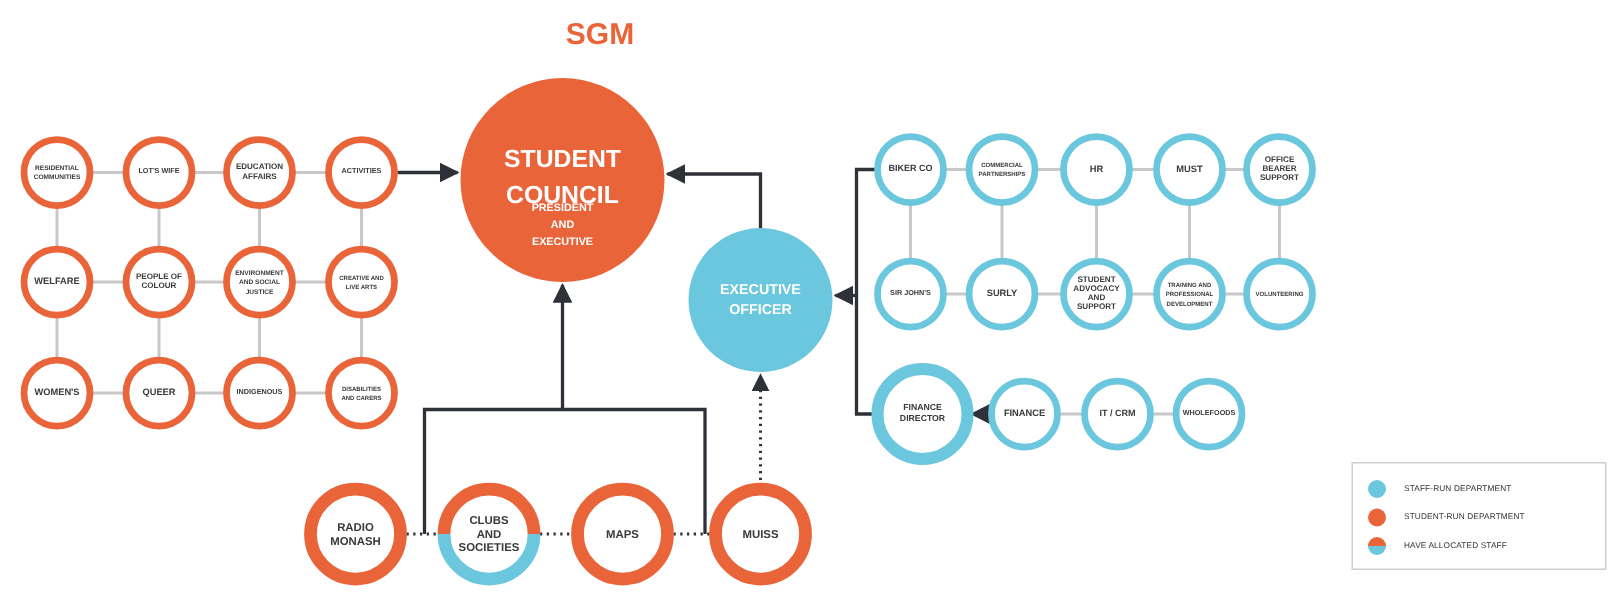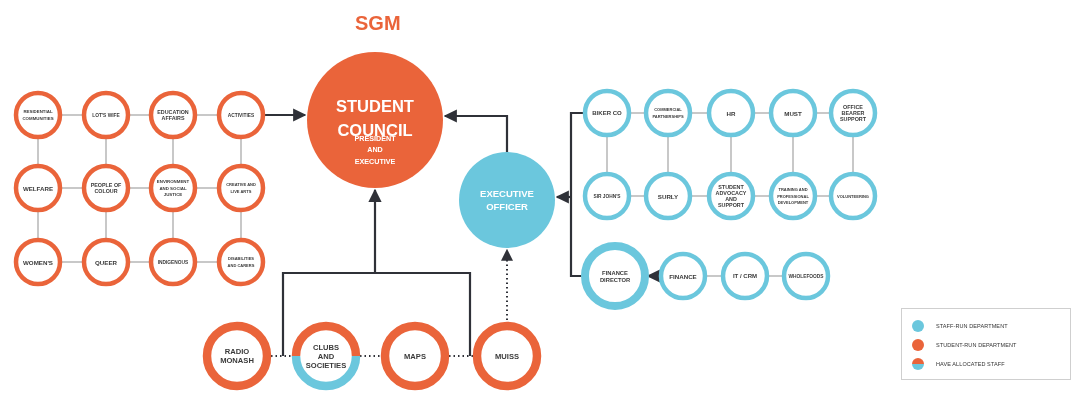--- a/index.html
+++ b/index.html
@@ -1,20 +1,20 @@
 <!DOCTYPE html>
 <html><head>
 <meta charset="utf-8">
 <style>
   html, body { margin: 0; padding: 0; background: #ffffff; }
   body { width: 1080px; height: 400px; overflow: hidden; position: relative;
          font-family: "Liberation Sans", sans-serif; }
   #stage { position: absolute; left: 0; top: 0; width: 1080px; height: 400px; }
   svg text { font-family: "Liberation Sans", sans-serif; font-weight: bold; }
-  .title { position: absolute; left: 355px; top: 12px; width: 90px; text-align: left;
+  .title { position: absolute; left: 355px; top: 12px; width: 90px; text-align: center;
            font-size: 20px; font-weight: bold; color: #ea643a; }
   .legend { position: absolute; left: 901px; top: 308px; width: 168px; height: 70px;
             border: 1px solid #cfcfcf; background: #fff; }
   .legend-item { position: absolute; left: 10px; height: 14px; display: flex; align-items: center; }
   .legend-dot { width: 12px; height: 12px; border-radius: 50%; margin-right: 12px; }
   .legend-label { font-size: 5.5px; color: #333; letter-spacing: 0.1px; }
 </style>
 </head>
 <body>
 

